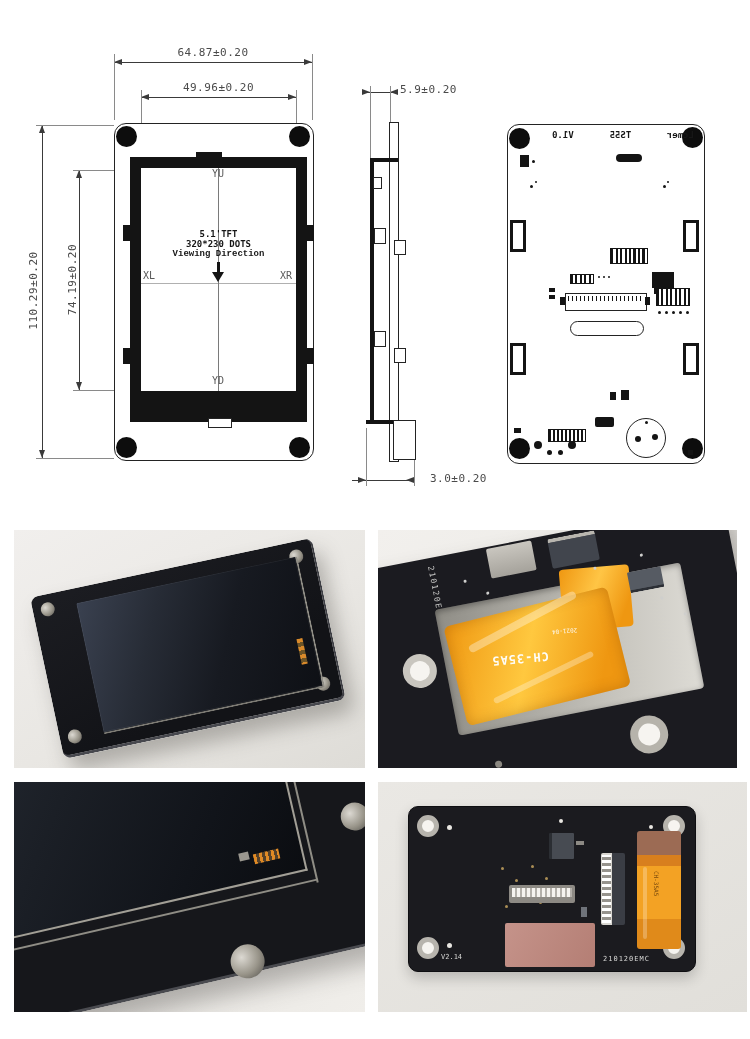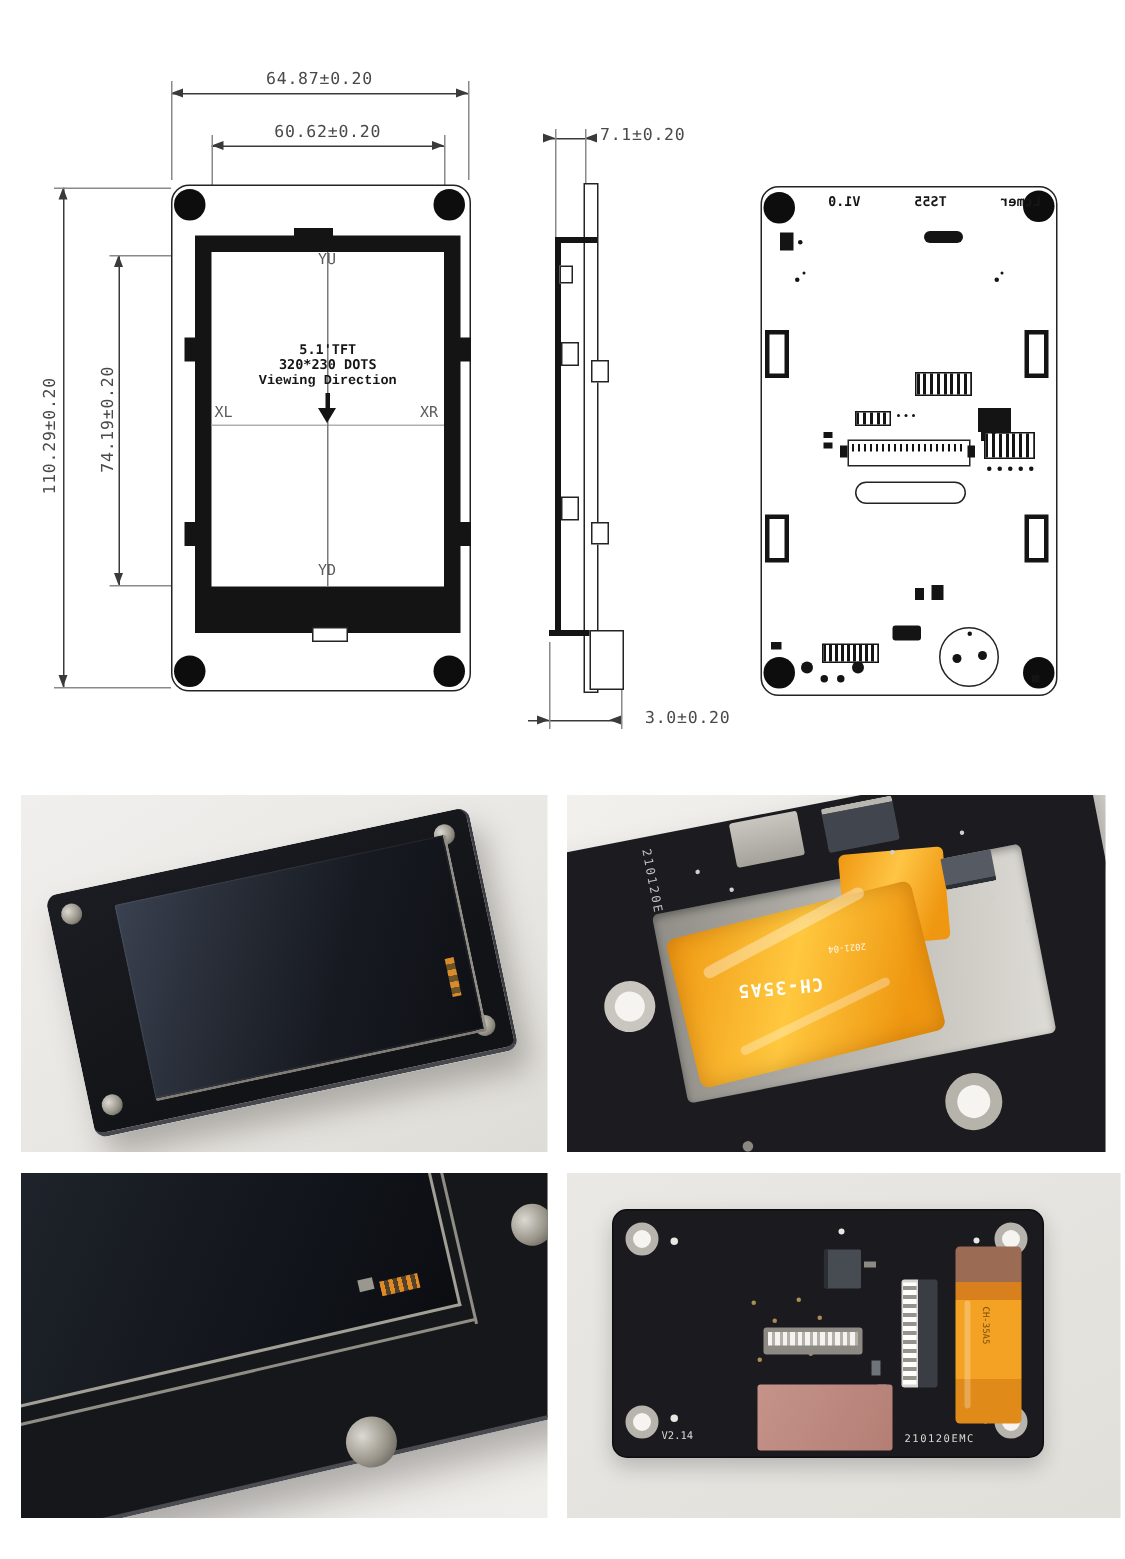--- a/index.html
+++ b/index.html
@@ -41,21 +41,21 @@
 
   <div>
 
     <div class="dim-text c" style="left:114px;top:46px;width:198px;">64.87±0.20</div>
     <div class="ln" style="left:114px;top:62px;width:198px;height:1px;"></div>
     <div class="arr l" style="left:114px;top:59px;"></div>
     <div class="arr r" style="left:304px;top:59px;"></div>
     <div class="ln thin" style="left:114px;top:54px;width:1px;height:66px;"></div>
     <div class="ln thin" style="left:312px;top:54px;width:1px;height:66px;"></div>
 
-    <div class="dim-text c" style="left:141px;top:81px;width:155px;">60.62±0.20</div>
+    <div class="dim-text c" style="left:141px;top:81px;width:155px;">49.96±0.20</div>
     <div class="ln" style="left:141px;top:97px;width:155px;height:1px;"></div>
     <div class="arr l" style="left:141px;top:94px;"></div>
     <div class="arr r" style="left:288px;top:94px;"></div>
     <div class="ln thin" style="left:141px;top:90px;width:1px;height:68px;"></div>
     <div class="ln thin" style="left:296px;top:90px;width:1px;height:68px;"></div>
 
     <div class="dim-text vrot" style="left:-22px;top:284px;width:110px;">110.29±0.20</div>
     <div class="ln" style="left:42px;top:125px;width:1px;height:333px;"></div>
     <div class="arr u" style="left:39px;top:125px;"></div>
     <div class="arr d" style="left:39px;top:450px;"></div>
@@ -93,21 +93,21 @@
     <div class="drv-label" style="left:204px;top:375px;width:28px;text-align:center;">YD</div>
 
     <div class="title-ln" style="top:229px;">5.1'TFT</div>
     <div class="title-ln" style="top:239px;">320*230 DOTS</div>
     <div class="title-ln" style="top:249px;font-family:Liberation Mono, monospace;">Viewing Direction</div>
     <div class="ln" style="left:217px;top:262px;width:3px;height:12px;background:#141414;"></div>
     <div class="arr d" style="left:212px;top:272px;border-top-width:10px;border-left-width:6px;border-right-width:6px;border-top-color:#141414;"></div>
   </div>
 
   <div>
-    <div class="dim-text" style="left:400px;top:83px;">7.1±0.20</div>
+    <div class="dim-text" style="left:400px;top:83px;">5.9±0.20</div>
     <div class="ln" style="left:362px;top:92px;width:36px;height:1px;"></div>
     <div class="arr r" style="left:362px;top:89px;"></div>
     <div class="arr l" style="left:390px;top:89px;"></div>
     <div class="ln thin" style="left:370px;top:86px;width:1px;height:72px;"></div>
     <div class="ln thin" style="left:390px;top:86px;width:1px;height:36px;"></div>
 
     <div class="wbx" style="left:389px;top:122px;width:8px;height:338px;"></div>
     <div class="blk" style="left:370px;top:158px;width:4px;height:266px;"></div>
     <div class="blk" style="left:370px;top:158px;width:28px;height:4px;"></div>
     <div class="blk" style="left:366px;top:420px;width:32px;height:4px;"></div>

